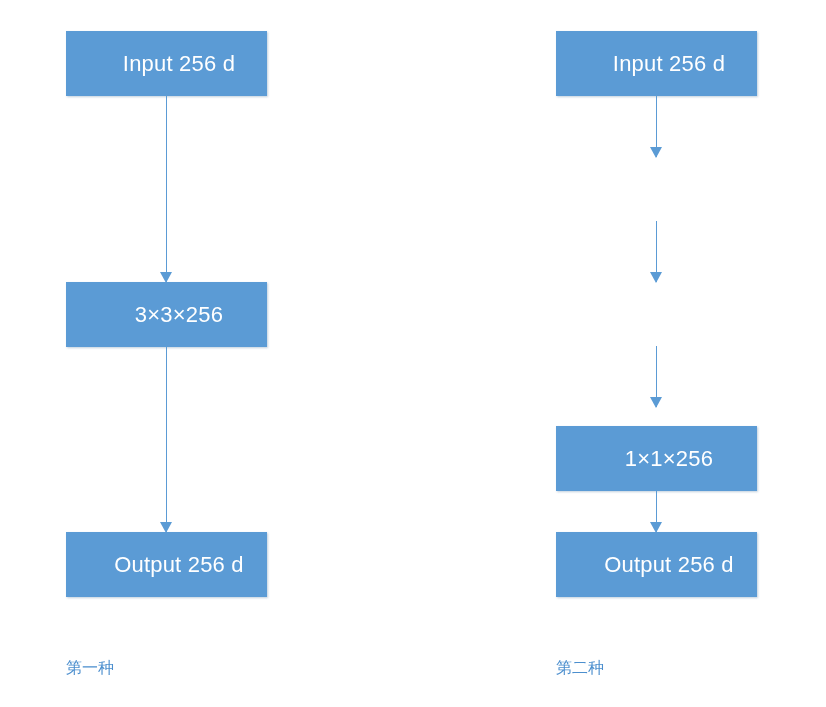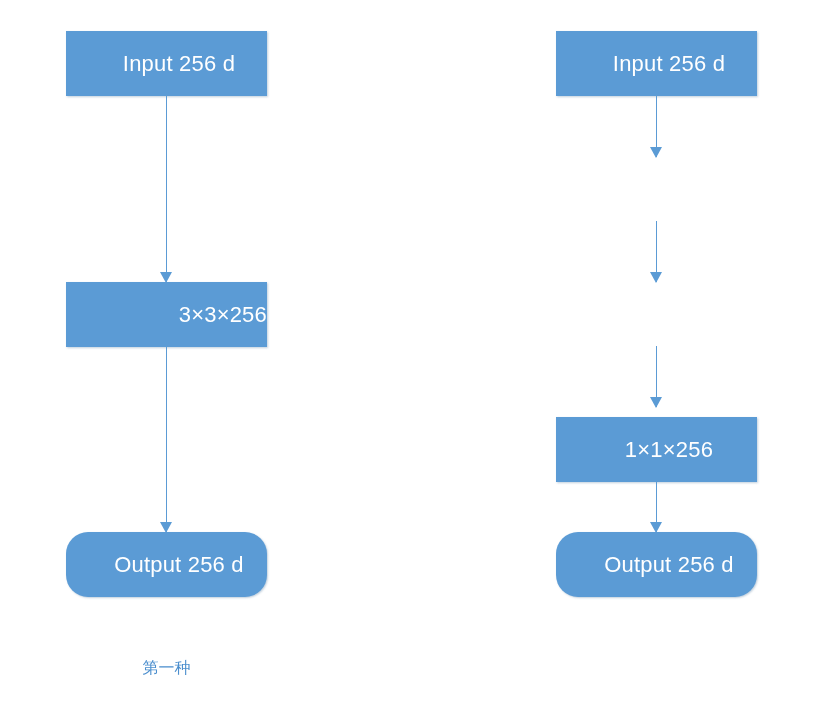--- a/index.html
+++ b/index.html
@@ -52,23 +52,23 @@
     font-size: 22px;
     line-height: 1;
     letter-spacing: 0.2px;
     white-space: nowrap;
     user-select: none;
   }
 
   
   .slot-0 { top: 31px;  }
   .slot-1 { top: 157px; }
-  .slot-2 { top: 282px; justify-content: flex-end; }
-  .slot-3 { top: 417px; }
-  .slot-4 { top: 532px; border-radius: 22px; }
+  .slot-2 { top: 282px; }
+  .slot-3 { top: 426px; }
+  .slot-4 { top: 532px; }
 
   
   .arrow {
     position: absolute;
     left: 150px;          
     width: 1px;
     pointer-events: none;
   }
   .arrow .shaft {
     position: absolute;
@@ -98,21 +98,20 @@
   .arrow.s1 { top: 221px; height: 61px; }
   .arrow.s2 { top: 346px; height: 61px; }
   .arrow.s3 { top: 471px; height: 61px; }
 
   
   .caption {
     position: absolute;
     top: 658px;
     left: 50px;
     width: 201px;
-    text-align: center;
     color: #4C8FCE;
     font-size: 16px;
     line-height: 1.2;
     user-select: none;
   }
 </style>
 </head>
 <body>
 
 <div id="canvas">
@@ -173,15 +172,16 @@
 
     <div class="arrow s3">
       <span class="shaft"></span>
       <span class="head"></span>
     </div>
 
     <div class="node slot-4">
       <span class="node-label">Output 256 d</span>
     </div>
 
+    <div class="caption">第二种</div>
   </div>
 
 </div>
 
 </body></html>

